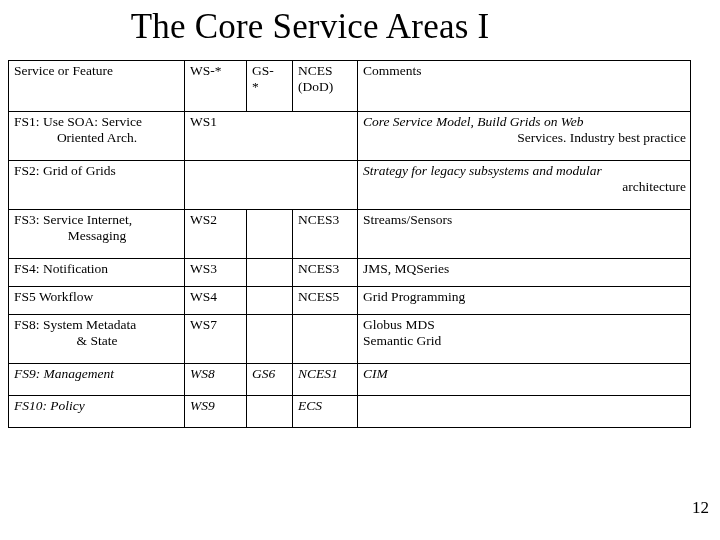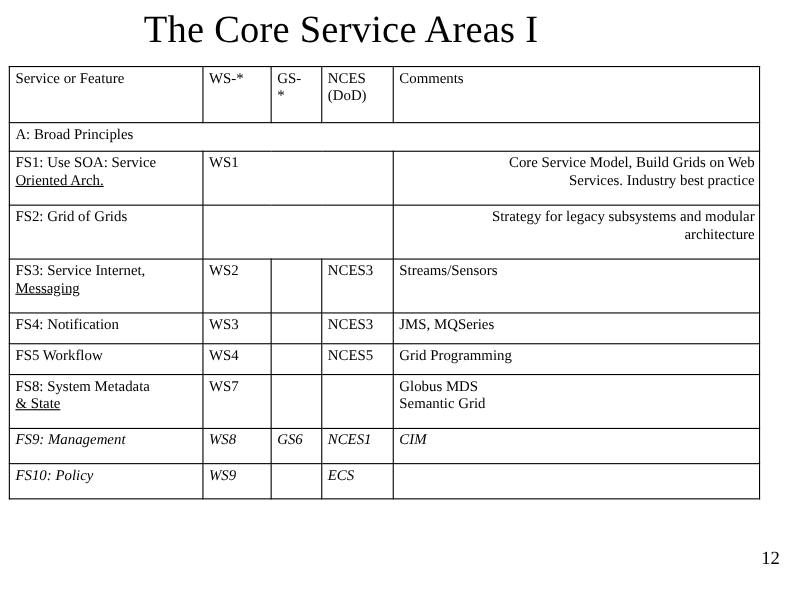--- a/index.html
+++ b/index.html
@@ -75,24 +75,24 @@
   .section td {
     font-weight: bold;
     height: 21px;
   }
 
   
   .feature-name {
     font-weight: bold;
   }
   .feature-name .l1 { display: block; text-align: left; }
-  .feature-name .l2 { display: block; text-align: left; text-decoration: underline; }
-
-  
-  .cmt .l1 { display: block; text-align: right; }
+  .feature-name .l2 { display: block; text-align: center; }
+
+  
+  .cmt .l1 { display: block; text-align: left; font-style: italic; }
   .cmt .l2 { display: block; text-align: right; }
   .cmt .ln { display: block; text-align: left; }
 
   
   .r-tall  td { height: 44px; }
   .r-short td { height: 23px; }
   .r-med   td { height: 27px; font-style: italic; }
 
   
   #page-number {
@@ -125,23 +125,20 @@
         <span class="l1">GS-</span>
         <span class="l2">*</span>
       </td>
       <td>
         <span class="ln">NCES</span>
         <span class="ln">(DoD)</span>
       </td>
       <td>Comments</td>
     </tr>
 
-    <tr class="section">
-      <td colspan="5">A: Broad Principles</td>
-    </tr>
 
     <tr class="r-tall">
       <td class="feature-name">
         <span class="l1">FS1: Use SOA: Service</span>
         <span class="l2">Oriented Arch.</span>
       </td>
       <td colspan="3">WS1</td>
       <td class="cmt">
         <span class="l1">Core Service Model, Build Grids on Web</span>
         <span class="l2">Services. Industry best practice</span>

